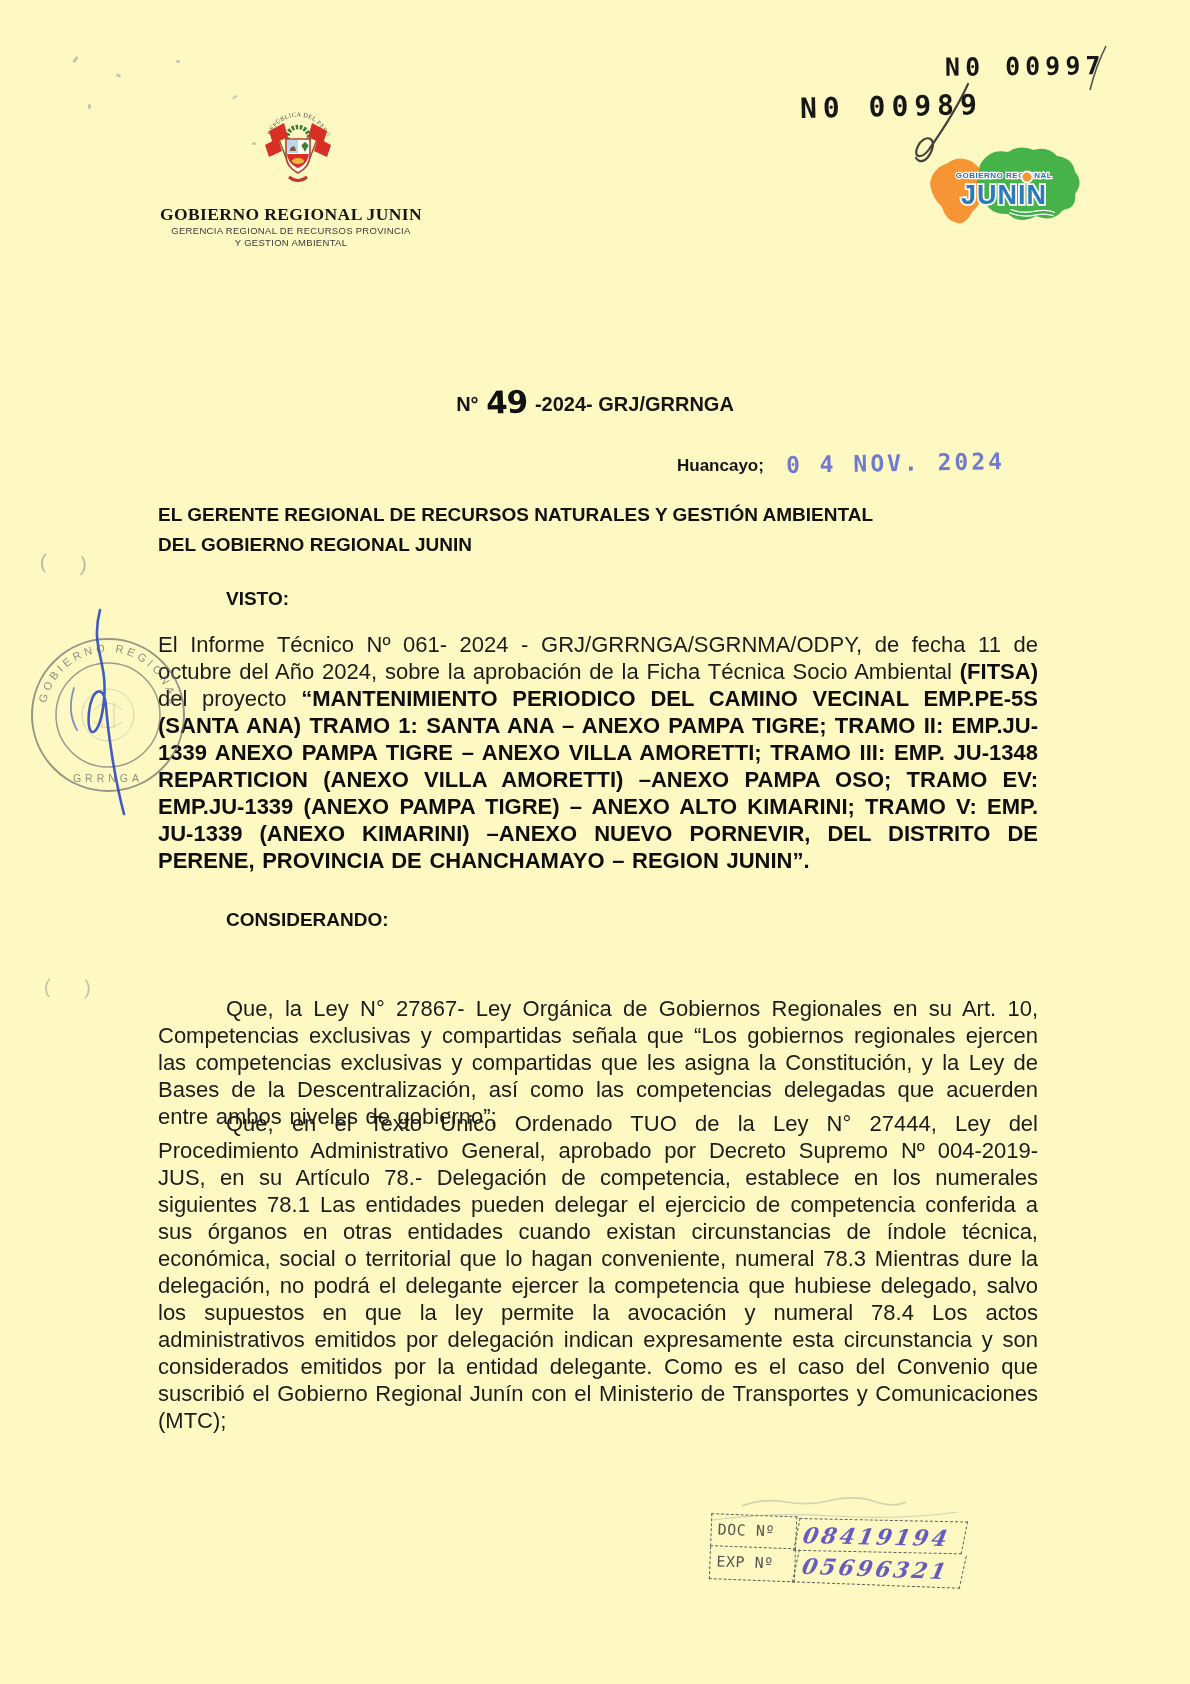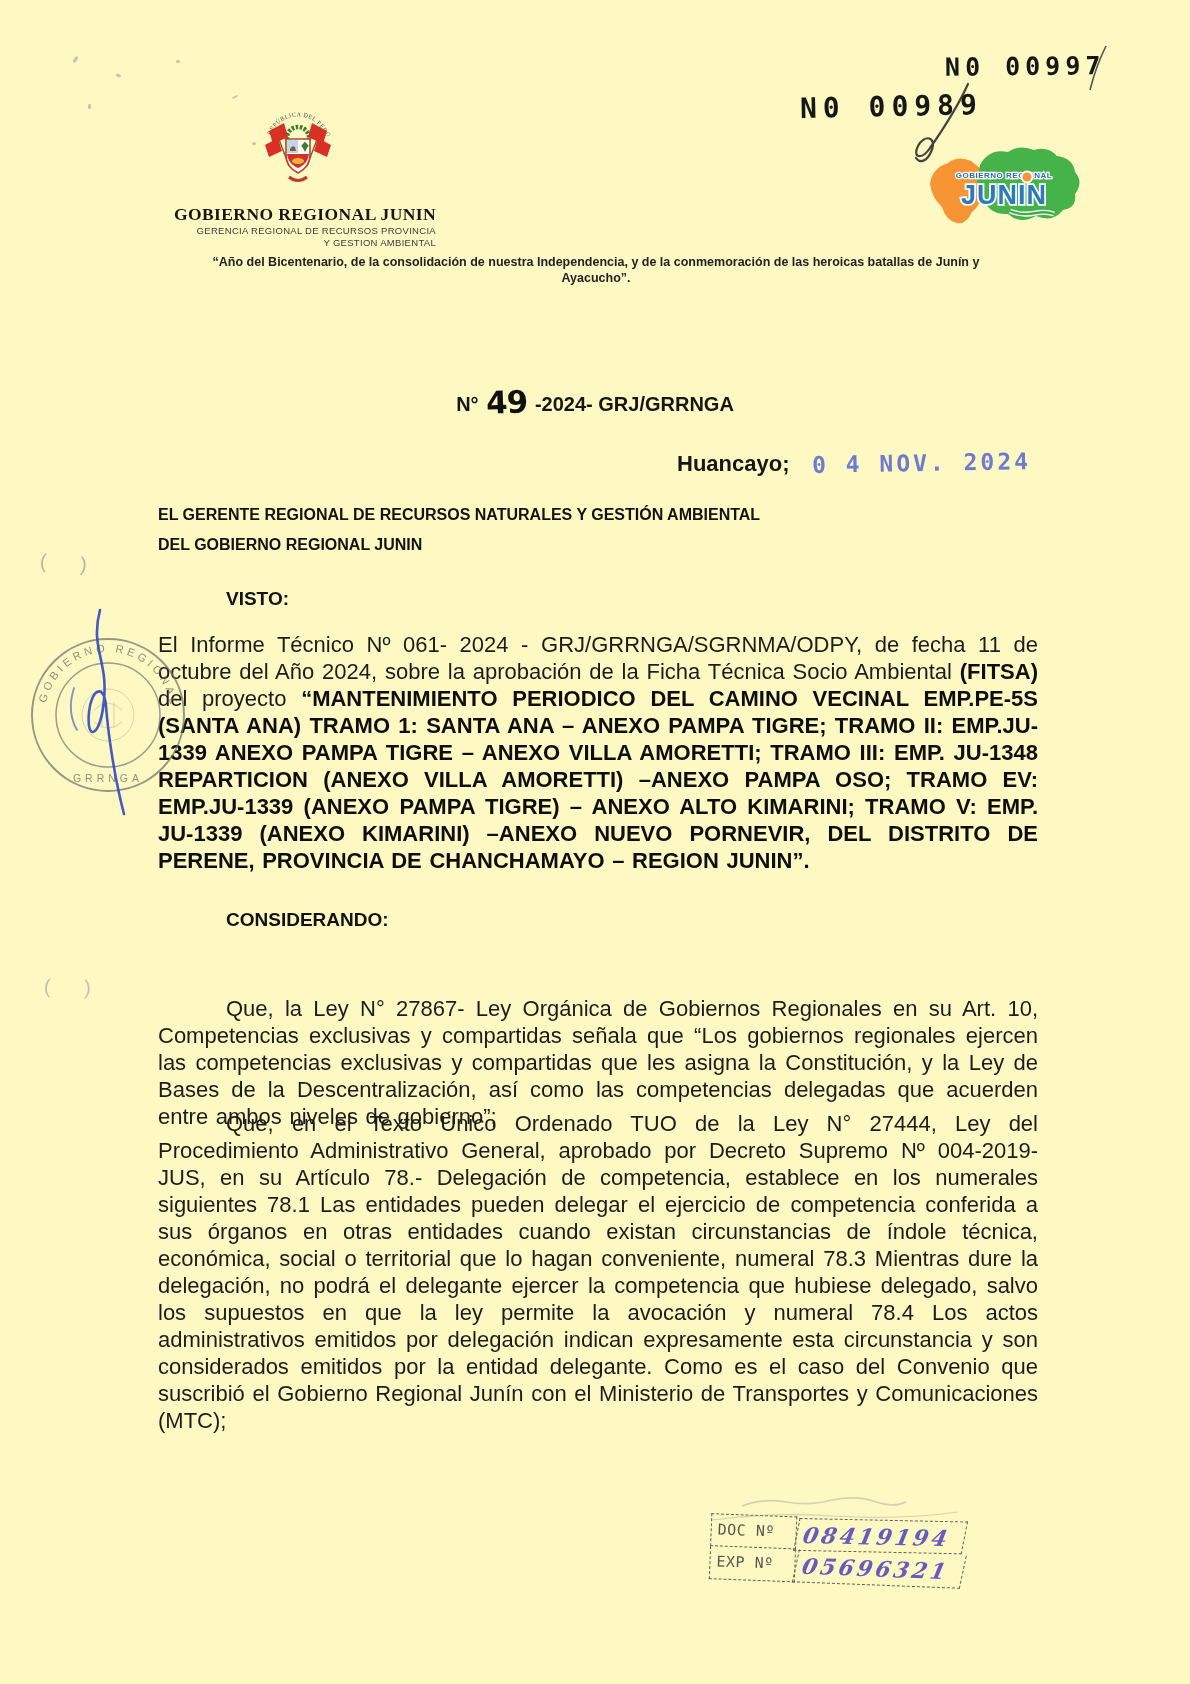--- a/index.html
+++ b/index.html
@@ -7,43 +7,43 @@
     position:relative;
     width:1190px;height:1684px;
     margin:0 auto;
     background:#fef9c3;
     overflow:hidden;
     font-family:"Liberation Sans", sans-serif;
     color:#1c1c1c;
   }
   
   .coat{position:absolute;left:261px;top:104px;}
-  .orgblock{position:absolute;left:146px;top:204px;width:290px;text-align:right;}
+  .orgblock{position:absolute;left:146px;top:204px;width:290px;text-align:center;}
   .orgname{font-family:"Liberation Serif", serif;font-weight:700;font-size:17.5px;letter-spacing:.4px;color:#161616;white-space:nowrap;}
   .orgsub{font-size:9.5px;color:#3a3a3a;letter-spacing:.3px;line-height:12px;}
   .motto{position:absolute;left:178px;top:254px;width:836px;text-align:center;
          font-weight:700;font-size:12.5px;line-height:16px;color:#232323;}
   .doctitle{position:absolute;left:195px;top:314px;width:800px;text-align:center;
             font-weight:700;font-size:20.5px;line-height:28px;color:#161616;letter-spacing:.2px;}
   .numline{position:absolute;left:195px;top:382px;width:800px;text-align:center;font-weight:700;font-size:20px;color:#161616;}
   .numline .stamp49{display:inline-block;font-family:"DejaVu Sans", sans-serif;font-weight:900;font-size:31px;
             letter-spacing:-1px;transform:rotate(-2deg) translateY(2px);color:#111;margin:0 2px;}
   .dateline{position:absolute;left:677px;top:450px;white-space:nowrap;}
-  .dateplace{font-weight:700;font-size:22px;color:#161616;}
+  .dateplace{font-weight:700;font-size:17px;color:#161616;}
   .datestamp{display:inline-block;margin-left:18px;font-family:"DejaVu Sans Mono", monospace;font-weight:700;
              font-size:23px;letter-spacing:3px;color:#6371d2;transform:rotate(-1deg);opacity:.92;}
   
   .stampnum{position:absolute;font-family:"DejaVu Sans Mono", monospace;font-weight:700;color:#171717;white-space:nowrap;}
   .stampnum.top{left:945px;top:52px;font-size:25px;letter-spacing:5px;transform:rotate(-.6deg);}
   .stampnum.mid{left:800px;top:90px;font-size:28px;letter-spacing:6px;transform:rotate(-1.2deg);}
   
   .junin{position:absolute;left:924px;top:142px;}
   
   .col{position:absolute;left:158px;width:880px;font-size:22px;line-height:27px;}
-  .addr{top:500px;font-weight:700;font-size:16px;line-height:30px;color:#121212;}
+  .addr{top:500px;font-weight:700;font-size:19px;line-height:30px;color:#121212;}
   .h-visto{top:585px;left:226px;width:300px;font-weight:700;font-size:19px;color:#121212;}
   .p-visto{top:631px;text-align:justify;word-spacing:1.5px;}
   .p-visto b{color:#0e0e0e;}
   .h-cons{top:906px;left:226px;width:400px;font-weight:700;font-size:19px;color:#121212;}
   .p1{top:995px;text-align:justify;text-indent:68px;word-spacing:1.5px;}
   .p2{top:1110px;text-align:justify;text-indent:68px;word-spacing:1.5px;}
   
   .seal{position:absolute;left:24px;top:630px;}
   .paren{position:absolute;color:#8a8a8a;font-size:20px;letter-spacing:14px;opacity:.6;}
   .paren.a{left:40px;top:552px;transform:rotate(4deg);}
@@ -106,21 +106,20 @@
     <ellipse cx="37" cy="57" rx="6" ry="3" fill="#e8b93c"></ellipse>
     <path d="M28,73 q9,7 18,0" fill="none" stroke="#c0392b" stroke-width="3"></path>
   </svg>
 
   <div class="orgblock">
     <div class="orgname">GOBIERNO REGIONAL JUNIN</div>
     <div class="orgsub">GERENCIA REGIONAL DE RECURSOS PROVINCIA</div>
     <div class="orgsub">Y GESTION AMBIENTAL</div>
   </div>
 
-  <div class="motto">“Año del Bicentenario, de la consolidación de nuestra Independencia, y de la conmemoración de las heroicas batallas de Junín y Ayacucho”.</div>
 
 
   <div class="numline">
     <span>N°</span>
     <span class="stamp49">49</span>
     <span>-2024- GRJ/GRRNGA</span>
   </div>
 
   <div class="dateline">
     <span class="dateplace">Huancayo;</span>

